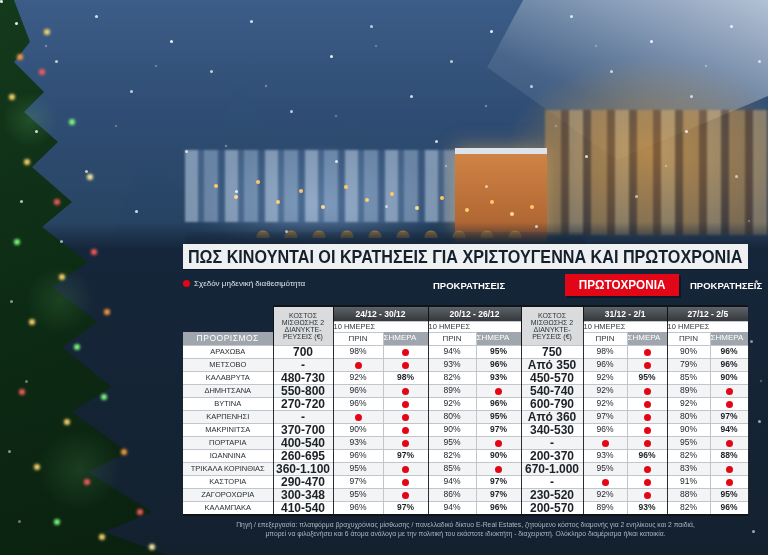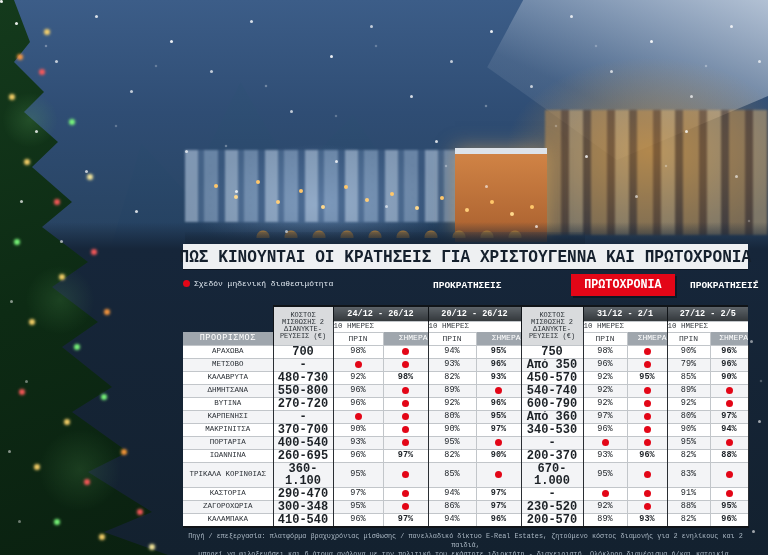--- a/index.html
+++ b/index.html
@@ -1,18 +1,18 @@
 <!DOCTYPE html>
 <html><head>
 <meta charset="utf-8">
 <style>
   html,body{margin:0;padding:0;background:#0e1724;}
   .stage{position:relative;width:768px;height:555px;overflow:hidden;
          background:linear-gradient(180deg,#1d3049 0%,#16263a 45%,#13212f 100%);
-         font-family:Liberation Mono, monospace;}
+         font-family:Liberation Sans, sans-serif;}
   
   .photo{position:absolute;left:0;top:0;width:768px;height:250px;
          background:linear-gradient(180deg,#3c5d88 0%,#2f4d74 45%,#27425f 100%);}
   .peak{position:absolute;right:0;top:0;width:360px;height:160px;
         background:linear-gradient(205deg,rgba(208,218,231,.8),rgba(130,150,175,.25) 55%,rgba(130,150,175,0));
         clip-path:polygon(32% 0,100% 0,100% 60%,58% 100%,22% 42%);}
   .ridge{position:absolute;left:110px;top:45px;width:450px;height:205px;opacity:.9;
          background:linear-gradient(180deg,#33557d,#24405f);
          clip-path:polygon(0 100%,7% 48%,17% 72%,29% 18%,41% 64%,54% 34%,67% 76%,80% 52%,92% 80%,100% 100%);}
   .glow-warm{position:absolute;left:470px;top:30px;width:300px;height:220px;
@@ -95,39 +95,39 @@
       box-shadow:0 1px 0 rgba(0,0,0,.4);}
   .title-strip span{display:inline-block;transform:scaleX(.85);white-space:nowrap;
       font-weight:bold;font-size:19px;color:#15202d;letter-spacing:0;}
   .badges-row{position:relative;height:24px;margin-top:5px;}
   .legend{position:absolute;left:0;top:5px;display:flex;align-items:center;gap:4px;}
   .legend .ldot{width:7px;height:7px;border-radius:50%;background:#e30617;}
   .legend .ltext{font-size:8px;color:#dfe7ef;}
   .badge{position:absolute;top:0;background:#e30617;color:#fff;font-weight:bold;font-size:13px;
       padding:3px 9px 4px;box-shadow:2px 2px 0 rgba(0,0,0,.35);}
   .badge span{display:inline-block;transform:scaleX(.9);white-space:nowrap;}
-  .badge.b1{left:112px;} .badge.b2{left:382px;margin-left:6px;}
+  .badge.b1{left:112px;} .badge.b2{left:382px;}
   .blabel{position:absolute;top:6px;color:#fff;font-weight:bold;font-size:9.5px;white-space:nowrap;}
   .blabel.l1{left:250px;} .blabel.l2{left:507px;}
   
   table.data{border-collapse:collapse;table-layout:fixed;width:565px;margin-top:7px;
       border-bottom:2px solid #101418;}
   table.data td,table.data th{padding:0;line-height:1;overflow:hidden;}
   .h1{height:15px;} .h2{height:11px;} .h3{height:13px;}
   .hdest{background:transparent;border:0;}
   .hcost{background:#d9dbdd;color:#2c3237;font-size:7px;line-height:8px;text-align:center;
       border-top:2px solid #101418;border-left:1px solid #101418;font-weight:normal;}
   .hdate{background:linear-gradient(180deg,#5d6368,#33383c);color:#fff;font-weight:bold;font-size:8.5px;
       text-align:center;border-top:2px solid #101418;border-left:1px solid #101418;}
   .h10{background:#fff;color:#33383d;font-size:7.5px;text-align:left;padding-left:3px;
       border-left:1px solid #2a2e33;border-top:1px solid #c2c6ca;}
   .hdestbar{background:#9fa6ad;color:#fff;font-size:8.5px;text-align:center;letter-spacing:.5px;}
   .hprin{background:#fff;color:#33383d;font-size:8px;text-align:center;border-left:1px solid #2a2e33;
       border-top:1px solid #c2c6ca;}
-  .hsim{background:#9fa6ad;color:#fff;font-size:8px;text-align:right;border-left:1px solid #c2c6ca;}
+  .hsim{background:#9fa6ad;color:#fff;font-size:8px;text-align:left;border-left:1px solid #c2c6ca;}
   tbody tr{height:13px;}
   tbody td{background:#fff;border-top:1px solid #c2c6ca;font-size:8.5px;color:#1c2126;text-align:center;}
   tbody tr:nth-child(even) td{background:#f3f4f6;}
   tbody td:nth-child(1){font-size:7.5px;color:#2a2f35;margin-top:35px;}
   tbody td:nth-child(2),tbody td:nth-child(7){font-weight:bold;font-size:12px;}
   tbody td:nth-child(4),tbody td:nth-child(6),tbody td:nth-child(9),tbody td:nth-child(11){font-weight:bold;}
   tbody td:nth-child(2),tbody td:nth-child(3),tbody td:nth-child(5),
   tbody td:nth-child(7),tbody td:nth-child(8),tbody td:nth-child(10){border-left:1px solid #2a2e33;}
   tbody td:nth-child(4),tbody td:nth-child(6),tbody td:nth-child(9),
   tbody td:nth-child(11){border-left:1px solid #c2c6ca;}
@@ -191,21 +191,21 @@
           <col style="width:62px">
           <col style="width:44px">
         <col style="width:40px">
           <col style="width:43px">
           <col style="width:38px">
       </colgroup>
       <thead>
         <tr class="h1">
           <td class="hdest"></td>
           <td class="hcost" rowspan="3">ΚΟΣΤΟΣ ΜΙΣΘΩΣΗΣ 2 ΔΙΑΝΥΚΤΕ- ΡΕΥΣΕΙΣ (€)</td>
-          <th class="hdate" colspan="2">24/12 - 26/12</th>
+          <th class="hdate" colspan="2">24/12 - 30/12</th>
           <th class="hdate" colspan="2">20/12 - 26/12</th>
           <td class="hcost" rowspan="3">ΚΟΣΤΟΣ ΜΙΣΘΩΣΗΣ 2 ΔΙΑΝΥΚΤΕ- ΡΕΥΣΕΙΣ (€)</td>
           <th class="hdate" colspan="2">31/12 - 2/1</th>
           <th class="hdate" colspan="2">27/12 - 2/5</th>
         </tr>
         <tr class="h2">
           <td class="hdest"></td>
           <td class="h10" colspan="2">10 ΗΜΕΡΕΣ</td>
           <td class="h10" colspan="2">10 ΗΜΕΡΕΣ</td>
           <td class="h10" colspan="2">10 ΗΜΕΡΕΣ</td>

